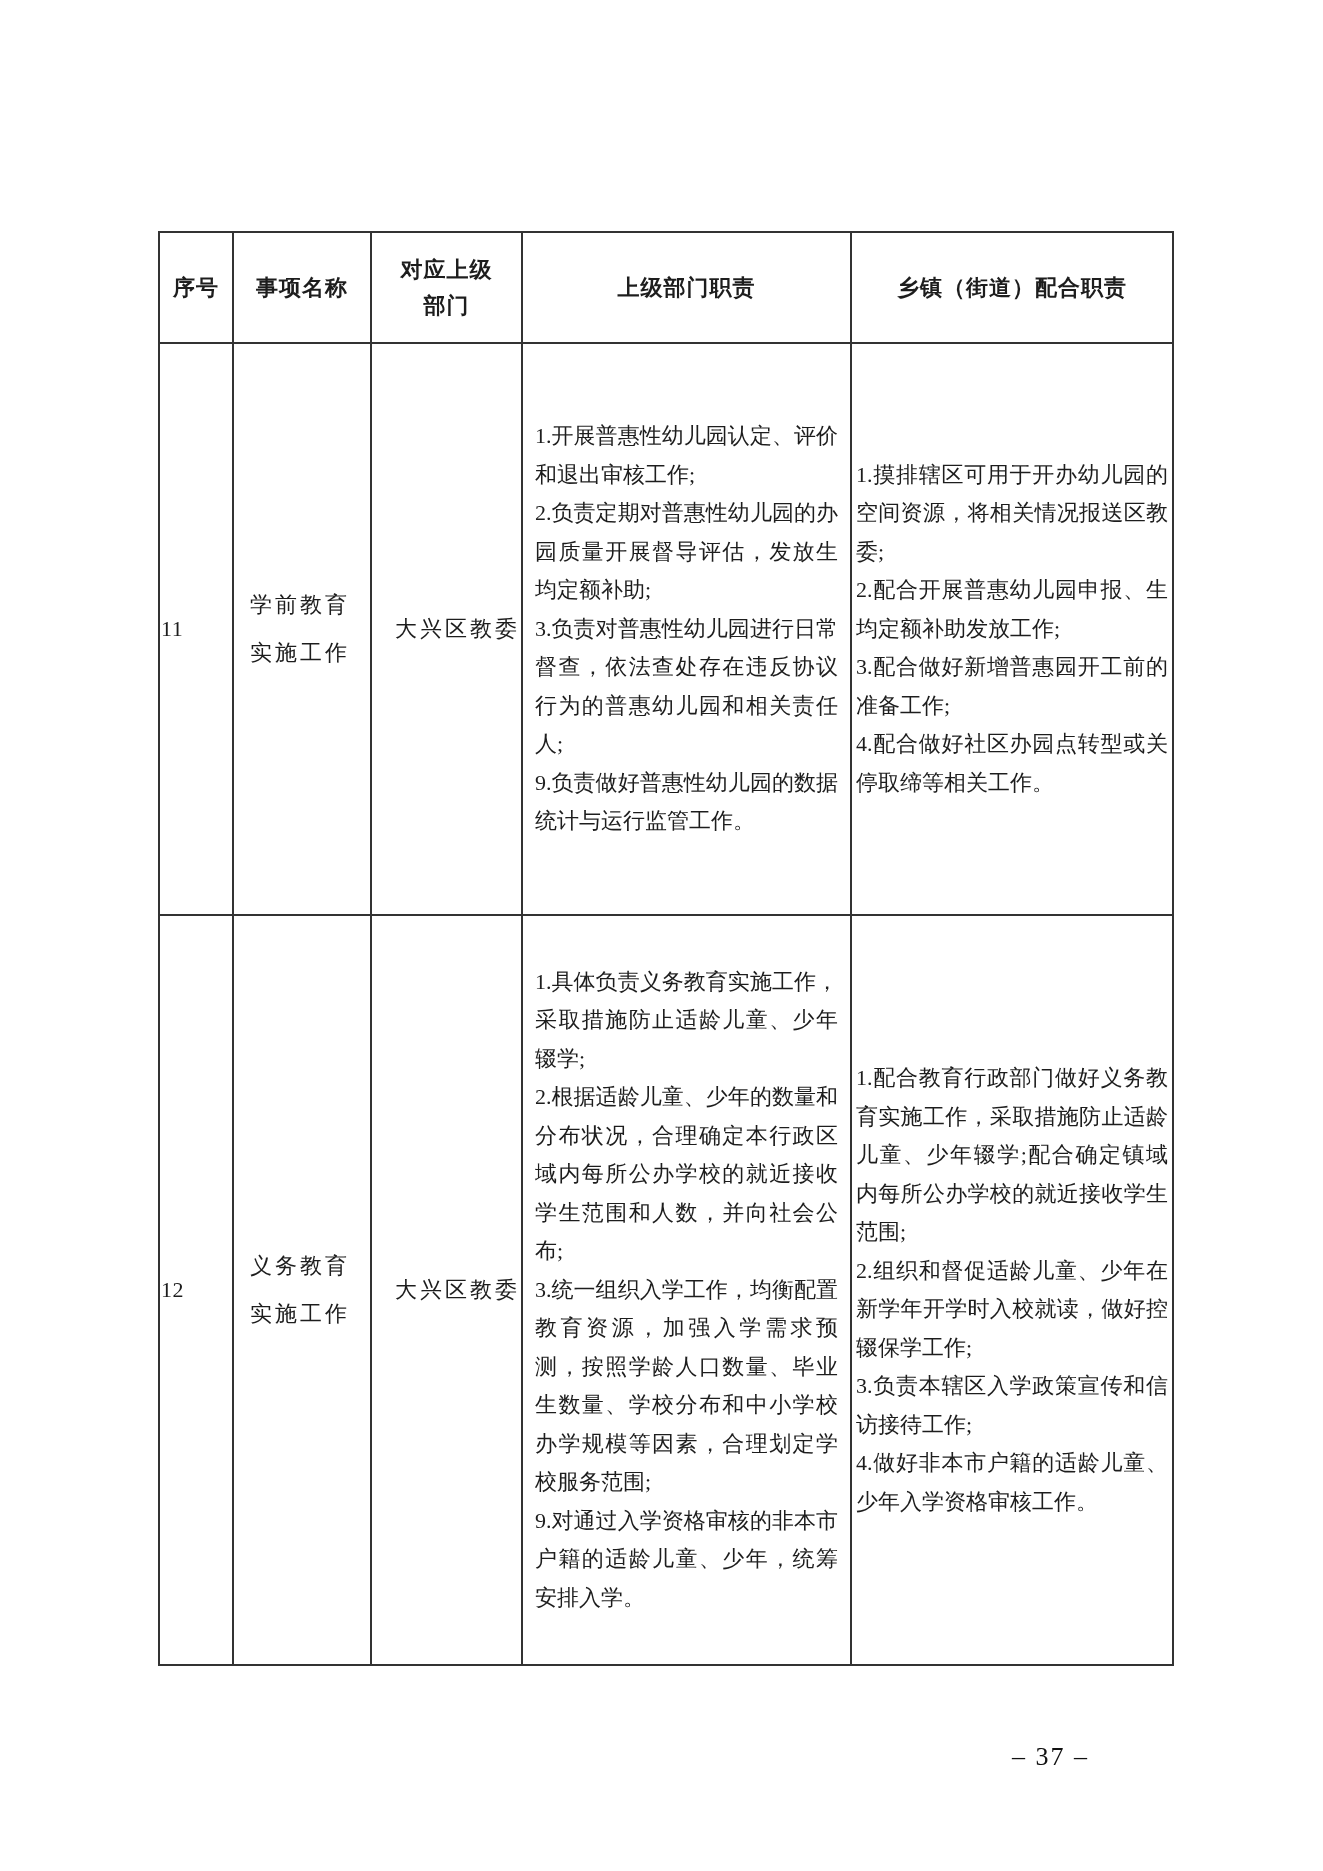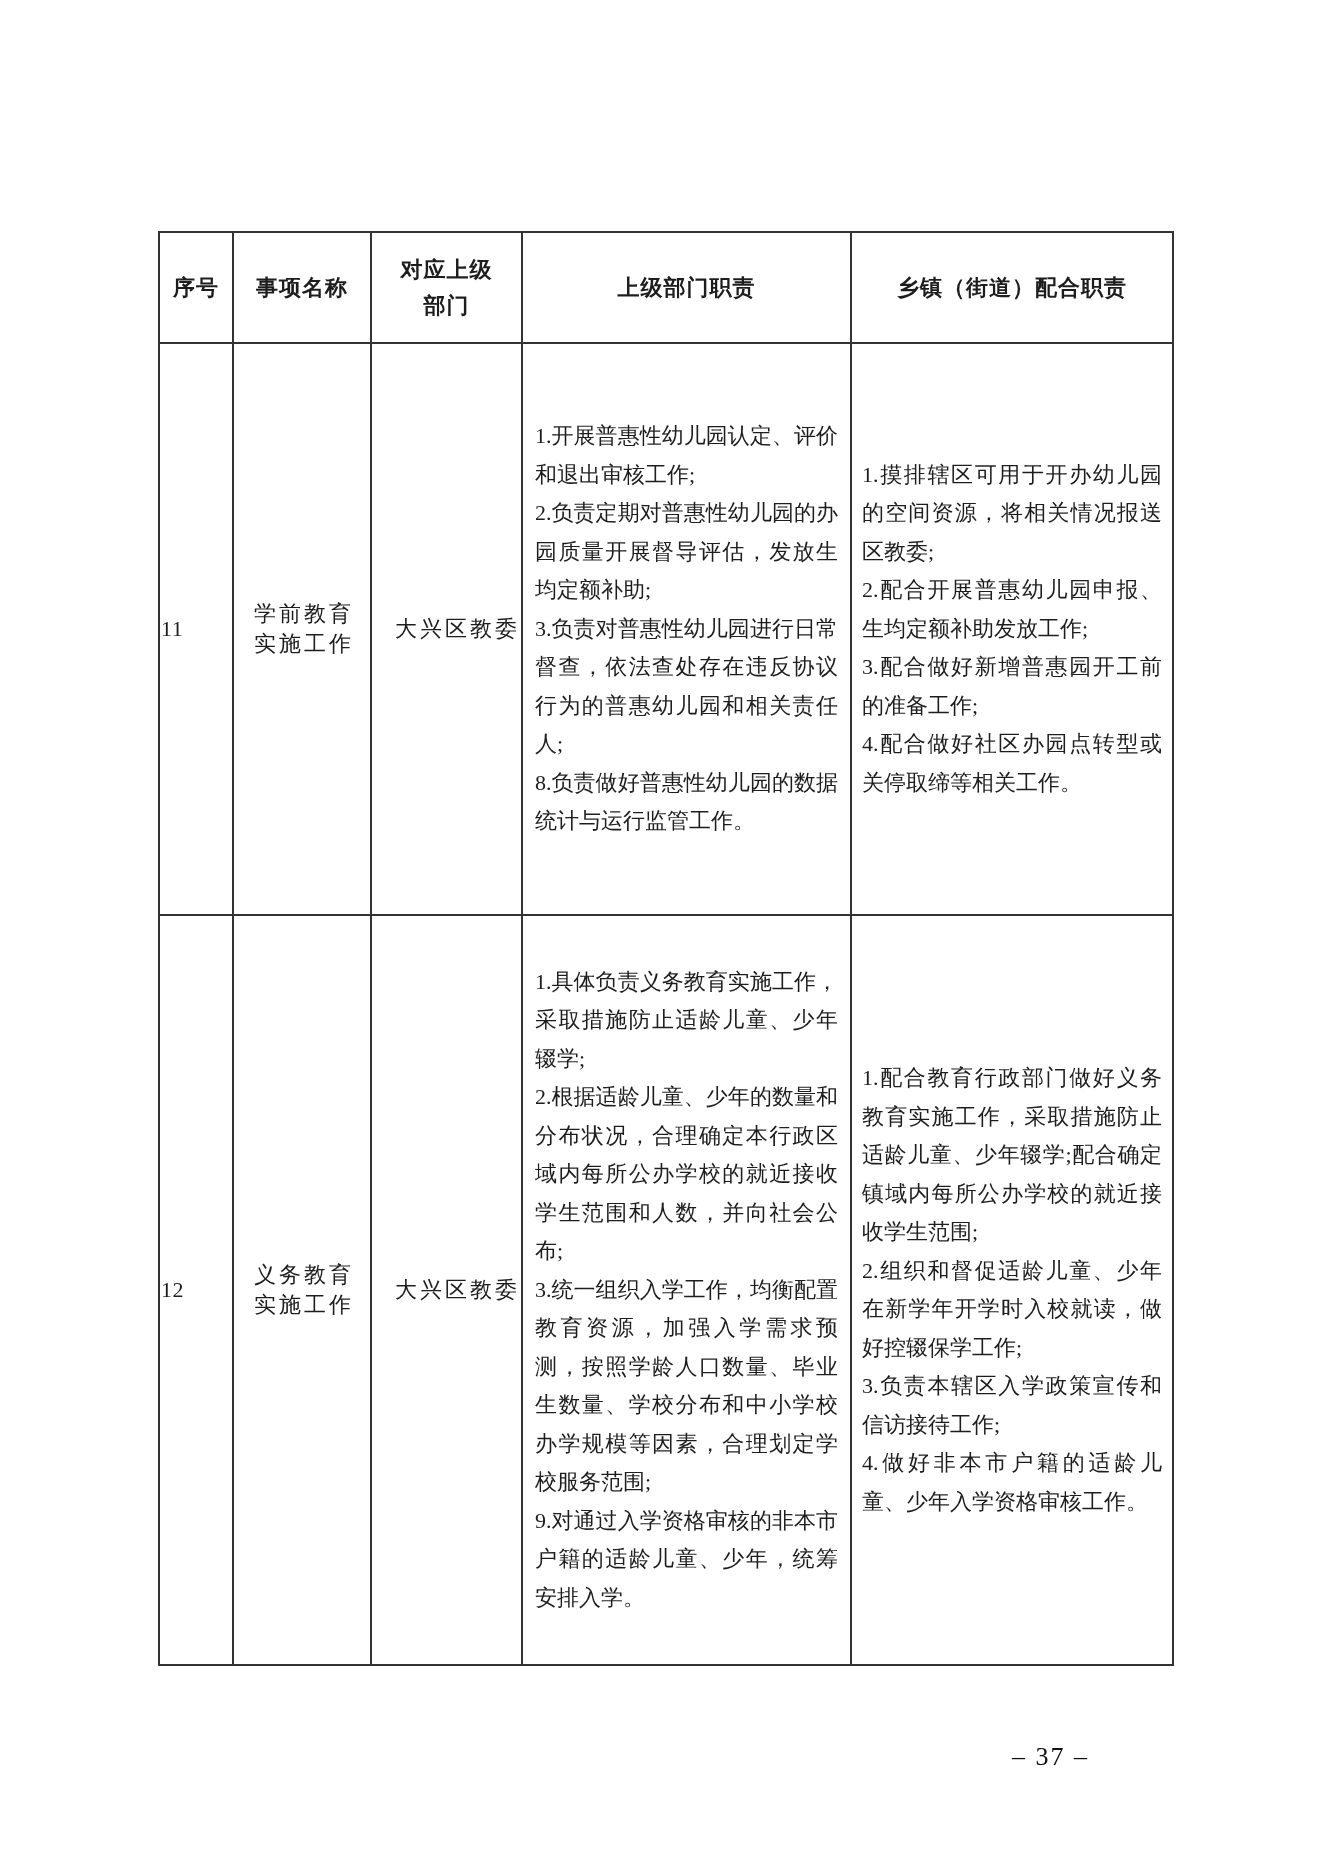--- a/index.html
+++ b/index.html
@@ -53,35 +53,35 @@
   td.c-seq {
     text-align: left;
     letter-spacing: 0.5px;
   }
   td.c-name {
     text-align: center;
   }
   td.c-name .wrap-4 {
     display: inline-block;
     width: 104px;
-    text-align: right;
+    text-align: left;
     letter-spacing: 3px;
-    line-height: 30px;
+    line-height: 48px;
   }
   td.c-dept {
     text-align: right;
     letter-spacing: 3px;
     line-height: 40px;
   }
   td.c-duty {
     padding: 0 12px;
     margin-left: 12px;
   }
   td.c-duty-r {
-    padding: 0 10px;
+    padding: 0 4px;
   }
   .duty-para {
     margin: 0;
     text-align: justify;
     text-justify: inter-character;
     line-height: 38.5px;
   }
   .page-number {
     position: absolute;
     left: 1012px;
@@ -118,21 +118,21 @@
       <tr class="row-11">
         <td class="c-seq">11</td>
         <td class="c-name">
           <span class="wrap-4">学前教育实施工作</span>
         </td>
         <td class="c-dept">大兴区教委</td>
         <td class="c-duty">
             <p class="duty-para">1.开展普惠性幼儿园认定、评价和退出审核工作;</p>
             <p class="duty-para">2.负责定期对普惠性幼儿园的办园质量开展督导评估，发放生均定额补助;</p>
             <p class="duty-para">3.负责对普惠性幼儿园进行日常督查，依法查处存在违反协议行为的普惠幼儿园和相关责任人;</p>
-            <p class="duty-para">8.负责做好普惠性幼儿园的数据统计与运行监管工作。</p>
+            <p class="duty-para">9.负责做好普惠性幼儿园的数据统计与运行监管工作。</p>
           </td>
         <td class="c-duty c-duty-r">
             <p class="duty-para">1.摸排辖区可用于开办幼儿园的空间资源，将相关情况报送区教委;</p>
             <p class="duty-para">2.配合开展普惠幼儿园申报、生均定额补助发放工作;</p>
             <p class="duty-para">3.配合做好新增普惠园开工前的准备工作;</p>
             <p class="duty-para">4.配合做好社区办园点转型或关停取缔等相关工作。</p>
           </td>
       </tr>
       <tr class="row-12">
         <td class="c-seq">12</td>

